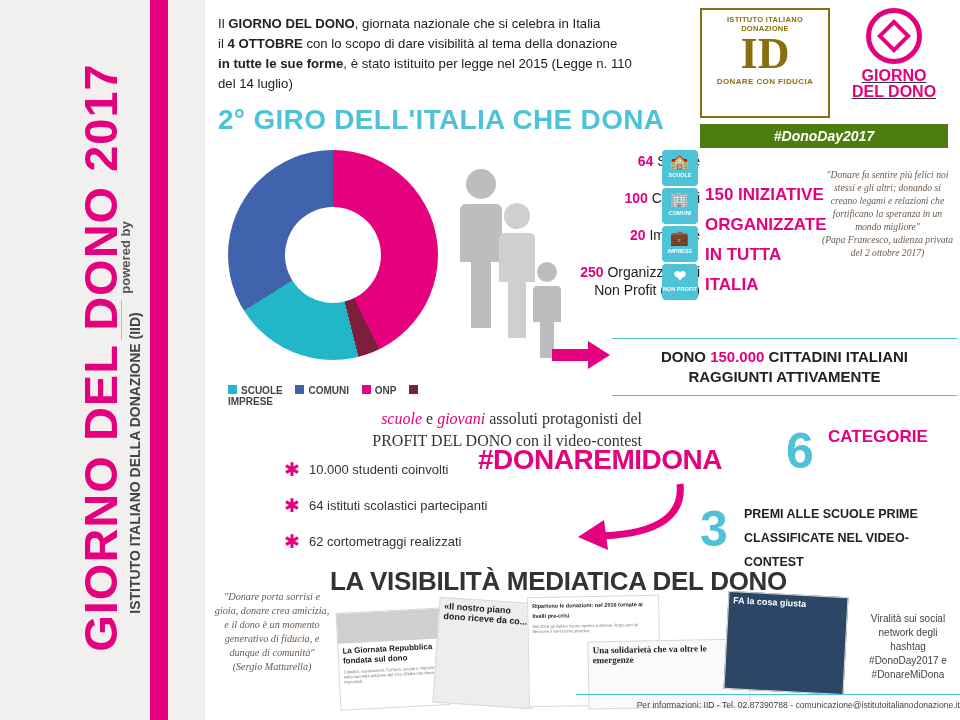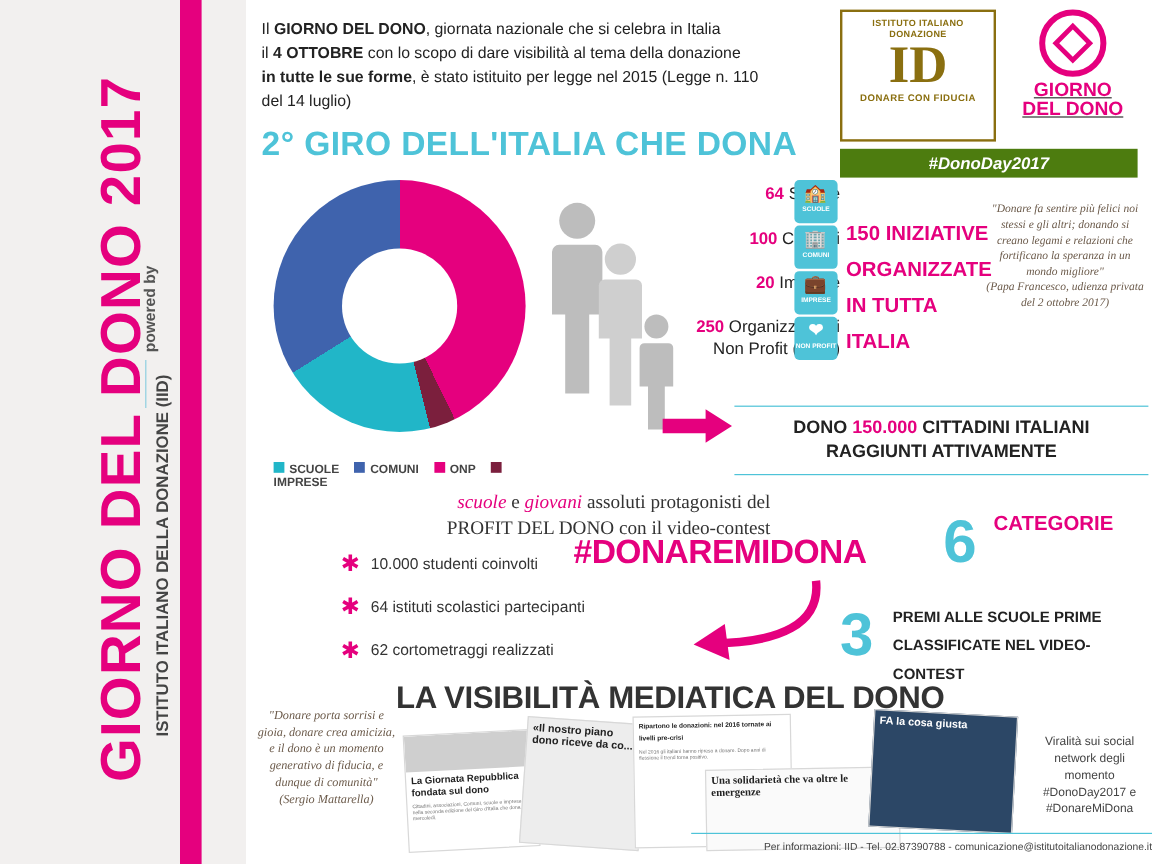--- a/index.html
+++ b/index.html
@@ -336,19 +336,19 @@
     <div class="hl" style="font-size:9px;font-family:'Liberation Serif',serif;">Una solidarietà che va oltre le emergenze</div>
   </div>
   <div class="clip" style="left:388px;top:0;width:118px;height:96px;transform:rotate(3deg);background:#2c4766;">
     <div class="hl" style="color:#fff;font-size:9px;">FA la cosa giusta</div>
   </div>
 </div>
 
 <div id="viralita">
   <div>Viralità sui social</div>
   <div>network degli</div>
-  <div>momento</div>
+  <div>hashtag</div>
   <div>#DonoDay2017 e</div>
   <div>#DonareMiDona</div>
 </div>
 
 <div id="footer-line"></div>
 <div id="footer">Per informazioni: IID - Tel. 02.87390788 - comunicazione@istitutoitalianodonazione.it</div>
 
 </body></html>

